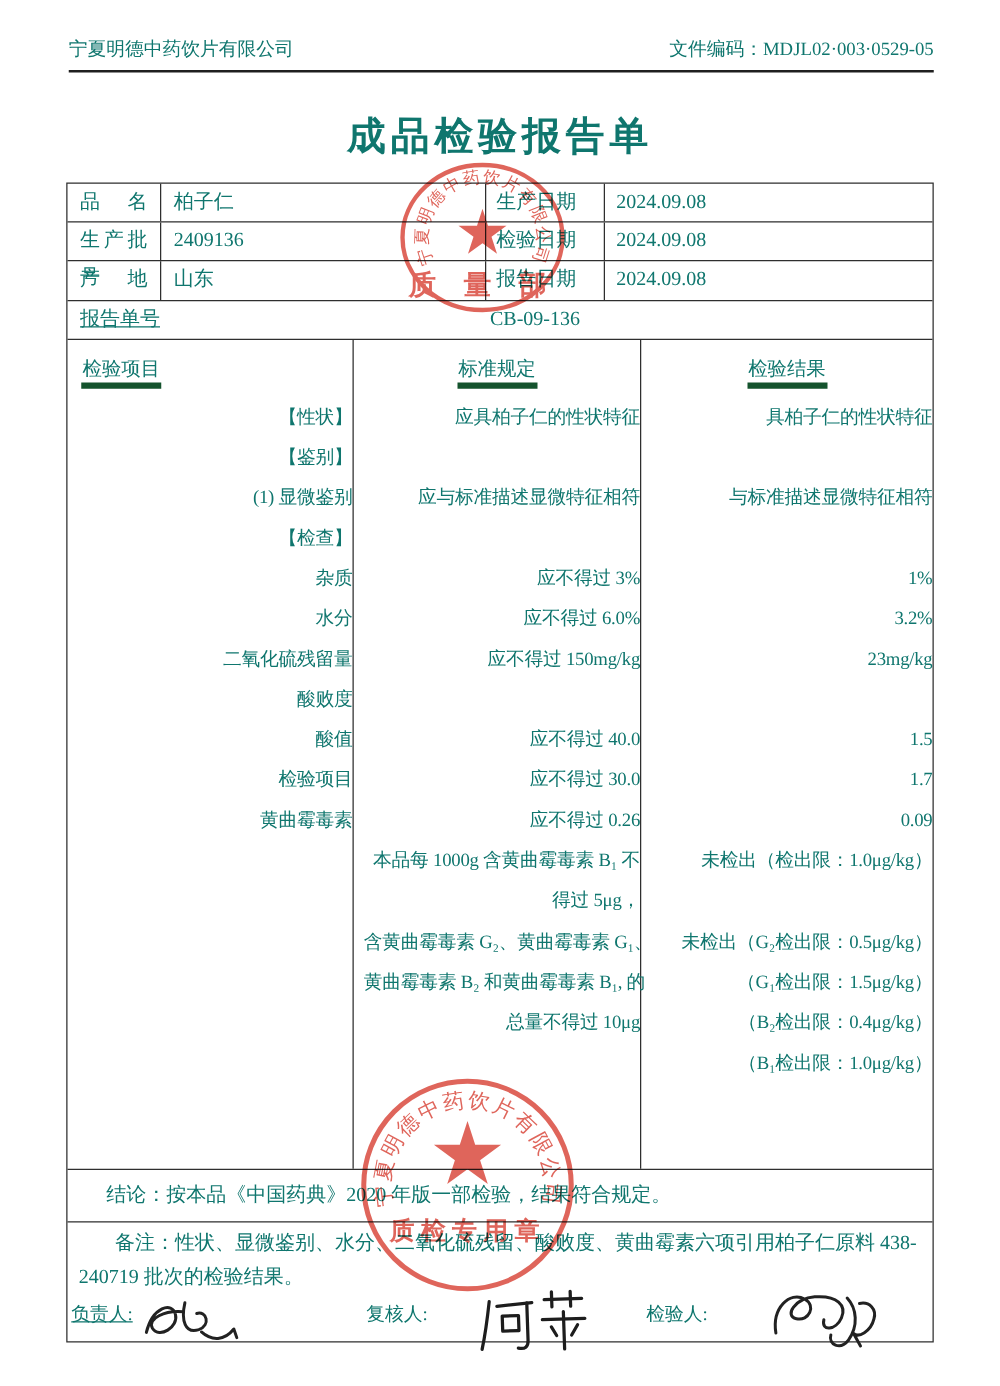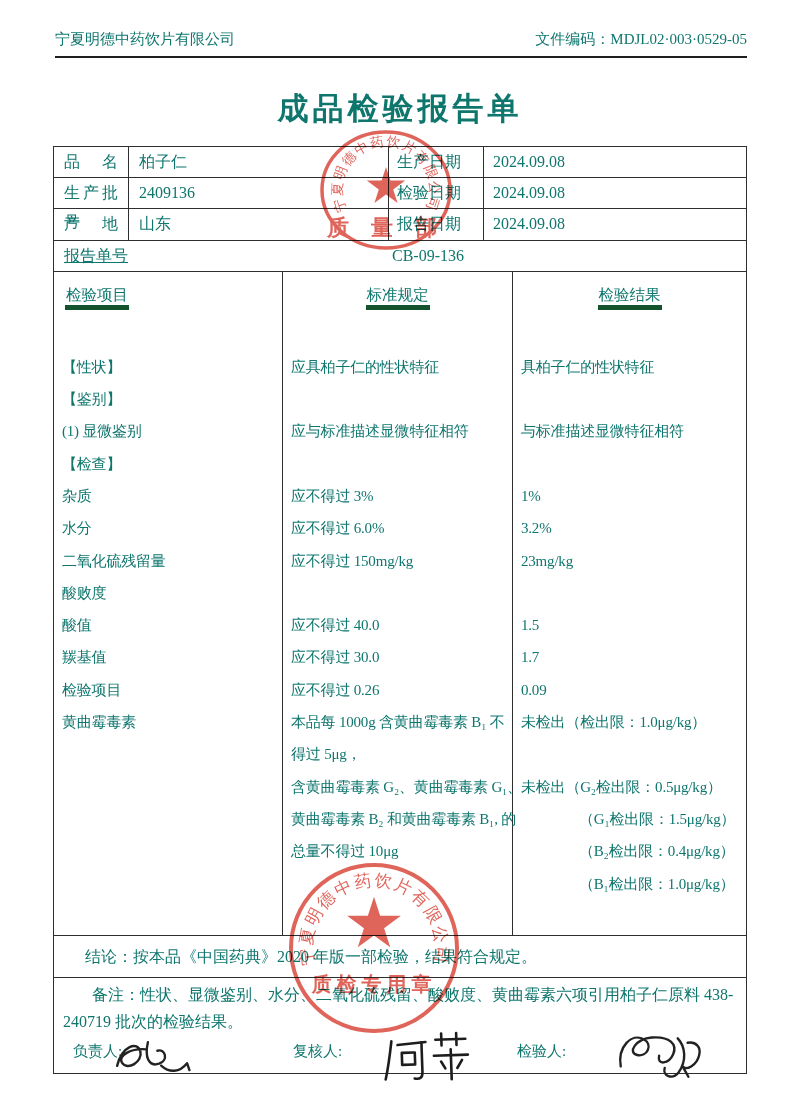--- a/index.html
+++ b/index.html
@@ -32,21 +32,21 @@
   .reportno-row{position:relative;display:flex;height:31.2px;line-height:29px;}
   .reportno-label{padding-left:10px;text-decoration:underline;}
   .reportno-value{position:absolute;left:338px;top:0;}
   
   .results{display:flex;height:664px;border-bottom:1px solid #2e2e2e;}
   .rcol{width:230px;border-right:1px solid #2e2e2e;}
   .rcol.last{width:234px;border-right:none;}
   .rcol-header{margin-top:13px;height:24px;text-align:center;font-size:15.5px;}
   .rcol-header.left{text-align:left;padding-left:11px;}
   .hdr-u{border-bottom:5px solid #14532d;padding:0 1px 2px 1px;}
-  .lines{margin-top:42px;}
+  .lines{margin-top:9px;text-align:right;}
   .line{height:32.3px;line-height:32.3px;padding-left:8px;font-size:15px;letter-spacing:-0.2px;white-space:nowrap;overflow:visible;}
   
   .conclusion-row{height:42px;line-height:41px;padding-left:31px;border-bottom:1px solid #2e2e2e;}
   .remark-row{height:56.6px;padding:3px 9px 0 9px;line-height:27px;text-indent:29px;}
   
   .sign-row{position:absolute;left:53px;top:1040px;width:694px;height:55px;font-size:15px;}
   .sign-label{position:absolute;top:2px;}
   .sig-svg{position:absolute;}
   
   .stamp{position:absolute;mix-blend-mode:multiply;opacity:0.82;pointer-events:none;}
@@ -95,21 +95,20 @@
         <div class="lines">
             <div class="line">【性状】</div>
             <div class="line">【鉴别】</div>
             <div class="line">(1) 显微鉴别</div>
             <div class="line">【检查】</div>
             <div class="line">杂质</div>
             <div class="line">水分</div>
             <div class="line">二氧化硫残留量</div>
             <div class="line">酸败度</div>
             <div class="line">酸值</div>
-            <div class="line">羰基值</div>
             <div class="line">检验项目</div>
             <div class="line">黄曲霉毒素</div>
           </div>
       </div>
       <div class="rcol">
         <div class="rcol-header"><span class="hdr-u">标准规定</span></div>
         <div class="lines">
             <div class="line">应具柏子仁的性状特征</div>
             <div class="line"></div>
             <div class="line">应与标准描述显微特征相符</div>
@@ -155,21 +154,21 @@
     <div class="conclusion-row">
       <span>结论：</span><span>按本品《中国药典》2020 年版一部检验，结果符合规定。</span>
     </div>
 
     <div class="remark-row">
       <span>备注：</span><span>性状、显微鉴别、水分、二氧化硫残留、酸败度、黄曲霉素六项引用柏子仁原料 438-240719 批次的检验结果。</span>
     </div>
   </div>
 
   <div class="sign-row">
-    <span class="sign-label" style="left:20px;">负责人:</span>
+    <span class="sign-label" style="left:4px;text-decoration:underline;">负责人:</span>
     <span class="sign-label" style="left:240px;">复核人:</span>
     <span class="sign-label" style="left:464px;">检验人:</span>
 
     <svg class="sig-svg" style="left:50px;top:-6px;" width="100" height="58" viewBox="0 0 100 58">
       <g fill="none" stroke="#222" stroke-width="2.4" stroke-linecap="round" stroke-linejoin="round" transform="rotate(-3 50 29)">
         <path d="M14,30 C20,10 36,6 38,17 C40,27 24,36 19,27 C15,19 30,13 44,15"></path>
         <path d="M46,8 C42,22 45,33 56,30 C66,27 63,15 55,17"></path>
         <path d="M58,32 C66,40 76,40 84,31 L86,38"></path>
       </g>
     </svg>

